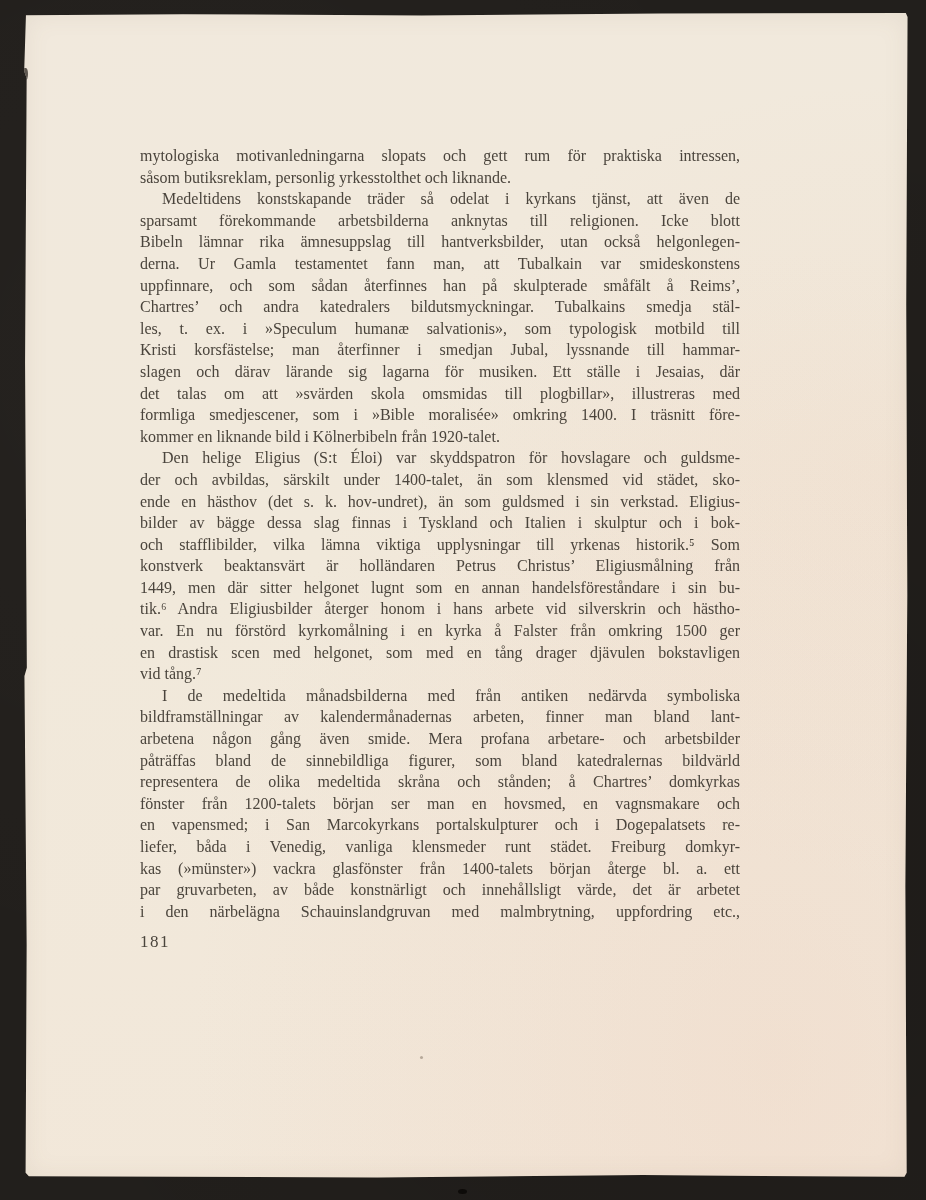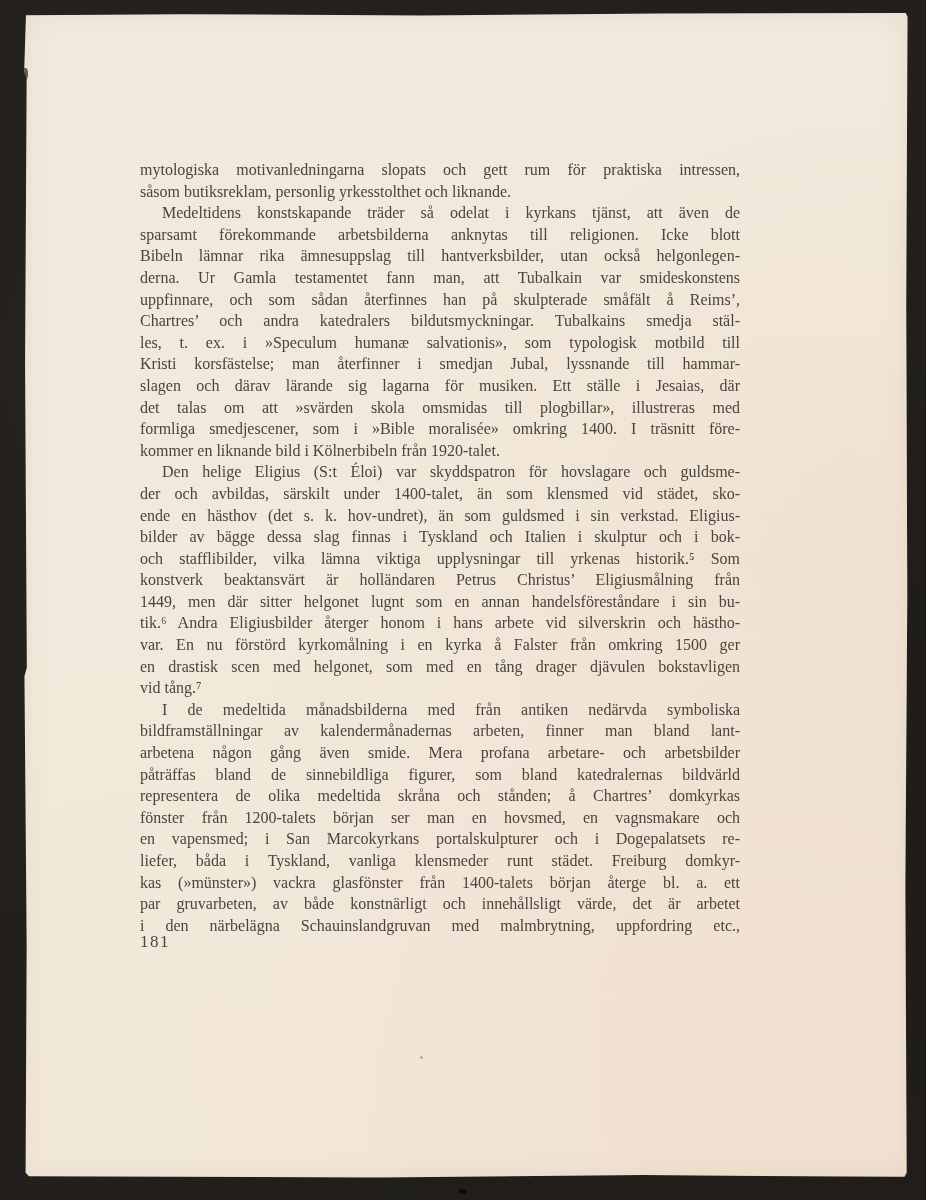--- a/index.html
+++ b/index.html
@@ -43,21 +43,21 @@
   .paper::after {
     content: "";
     position: absolute;
     inset: 0;
     box-shadow: inset 0 0 26px rgba(130,105,80,0.10);
     pointer-events: none;
   }
   .textblock {
     position: absolute;
     left: 116px;
-    top: 146px;
+    top: 132px;
     width: 600px;
     color: #4a443c;
     font-size: 16px;
     line-height: 21.6px;
     text-align: justify;
   }
   .line {
     height: 21.6px;
     overflow: hidden;
     text-align: justify;
@@ -139,21 +139,21 @@
         <div class="line">var. En nu förstörd kyrkomålning i en kyrka å Falster från omkring 1500 ger</div>
         <div class="line">en drastisk scen med helgonet, som med en tång drager djävulen bokstavligen</div>
         <div class="line flush">vid tång.⁷</div>
         <div class="line indent">I de medeltida månadsbilderna med från antiken nedärvda symboliska</div>
         <div class="line">bildframställningar av kalendermånadernas arbeten, finner man bland lant-</div>
         <div class="line">arbetena någon gång även smide. Mera profana arbetare- och arbetsbilder</div>
         <div class="line">påträffas bland de sinnebildliga figurer, som bland katedralernas bildvärld</div>
         <div class="line">representera de olika medeltida skråna och stånden; å Chartres’ domkyrkas</div>
         <div class="line">fönster från 1200-talets början ser man en hovsmed, en vagnsmakare och</div>
         <div class="line">en vapensmed; i San Marcokyrkans portalskulpturer och i Dogepalatsets re-</div>
-        <div class="line">liefer, båda i Tyskland, vanliga klensmeder runt städet. Freiburg domkyr-</div>
+        <div class="line">liefer, båda i Venedig, vanliga klensmeder runt städet. Freiburg domkyr-</div>
         <div class="line">kas (»münster») vackra glasfönster från 1400-talets början återge bl. a. ett</div>
         <div class="line">par gruvarbeten, av både konstnärligt och innehållsligt värde, det är arbetet</div>
         <div class="line">i den närbelägna Schauinslandgruvan med malmbrytning, uppfordring etc.,</div>
       </div>
     <div class="pagenum">181</div>
     <div class="speck-paper"></div>
   </div>
   <div class="speck-mat"></div>
 </div>
 

